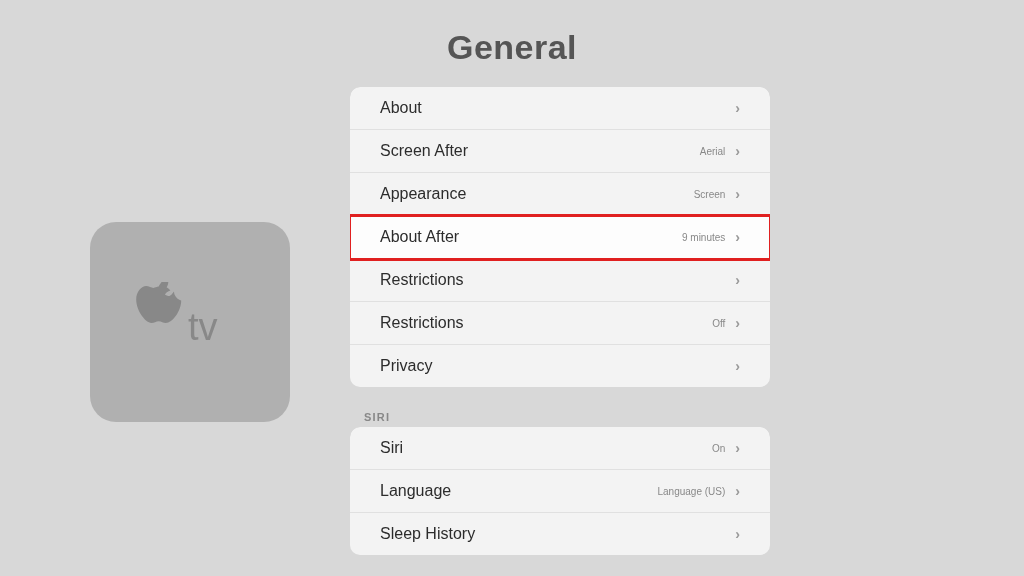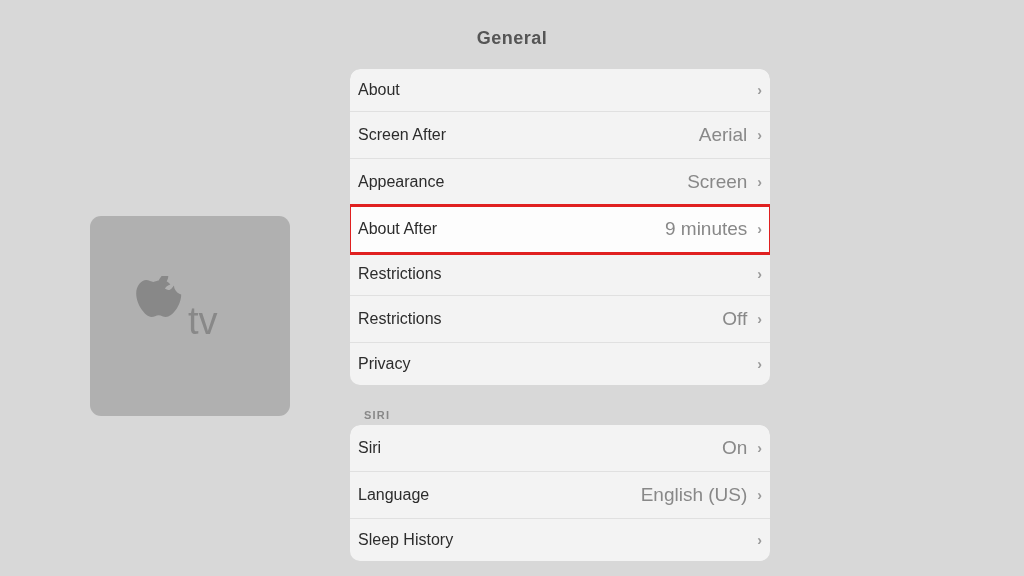--- a/index.html
+++ b/index.html
@@ -9,42 +9,42 @@
       height: 576px;
       background: #d8d8d8;
       font-family: -apple-system, 'SF Pro Text', 'Helvetica Neue', Arial, sans-serif;
       overflow: hidden;
       position: relative;
     }
 
     .page-title {
       text-align: center;
       padding-top: 28px;
-      font-size: 18px;
+      font-size: 34px;
       font-weight: 600;
       color: #555;
       letter-spacing: 0.5px;
     }
 
     .content-area {
       display: flex;
       flex-direction: row;
       align-items: center;
       justify-content: flex-start;
       margin-top: 20px;
       padding-left: 90px;
       gap: 60px;
     }
 
     
     .apple-tv-icon {
       width: 200px;
       height: 200px;
       background: #b0b0b0;
-      border-radius: 11px;
+      border-radius: 26px;
       display: flex;
       align-items: center;
       justify-content: center;
       flex-shrink: 0;
       position: relative;
     }
 
     .apple-tv-icon svg {
       width: 140px;
       height: 80px;
@@ -63,21 +63,21 @@
       letter-spacing: 1.2px;
       padding: 10px 14px 4px 14px;
       text-transform: uppercase;
     }
 
     .settings-row {
       display: flex;
       align-items: center;
       justify-content: space-between;
       background: rgba(255,255,255,0.7);
-      padding: 12px 8px;
+      padding: 12px 30px;
       border-bottom: 1px solid rgba(0,0,0,0.08);
       cursor: pointer;
       position: relative;
     }
 
     .settings-row:first-child {
       border-radius: 10px 10px 0 0;
     }
 
     .settings-rows-group {
@@ -103,21 +103,21 @@
       font-weight: 400;
     }
 
     .row-right {
       display: flex;
       align-items: center;
       gap: 6px;
     }
 
     .row-value {
-      font-size: 19px;
+      font-size: 10px;
       color: #888;
     }
 
     .chevron {
       color: #999;
       font-size: 14px;
       font-weight: 600;
       margin-left: 4px;
     }
 
@@ -201,21 +201,21 @@
       <div class="settings-row">
             <span class="row-label">Siri</span>
             <div class="row-right">
               <span class="row-value">On</span>
               <span class="chevron">›</span>
             </div>
           </div>
           <div class="settings-row">
             <span class="row-label">Language</span>
             <div class="row-right">
-              <span class="row-value">English (US)</span>
+              <span class="row-value">Language (US)</span>
               <span class="chevron">›</span>
             </div>
           </div>
           <div class="settings-row">
             <span class="row-label">Sleep History</span>
             <div class="row-right">
               <span class="chevron">›</span>
             </div>
           </div>
         </div>

